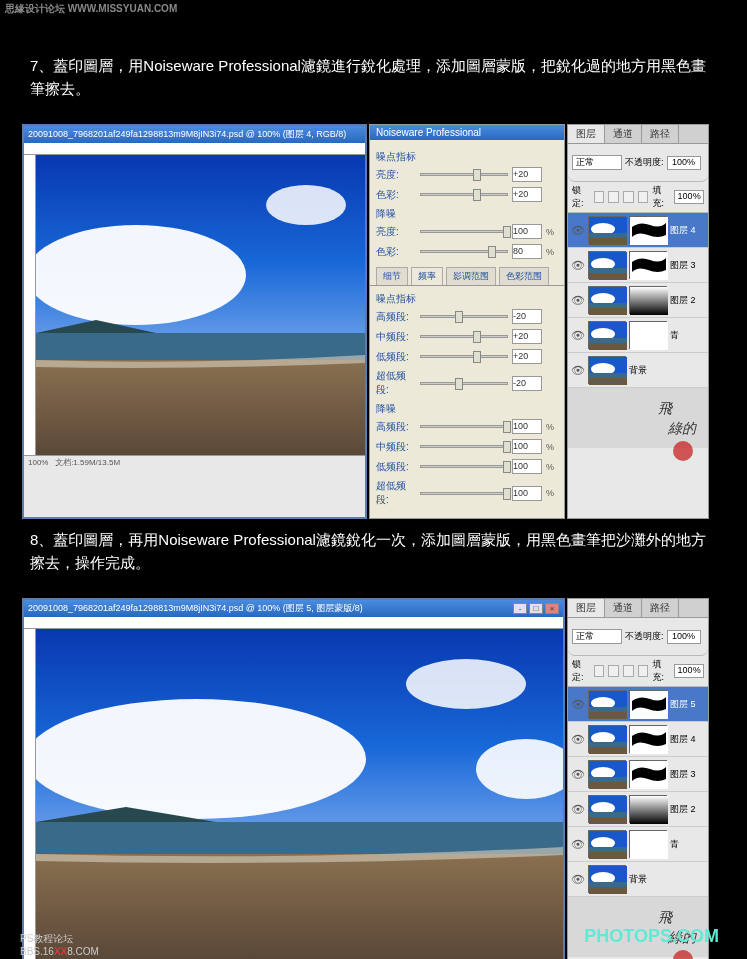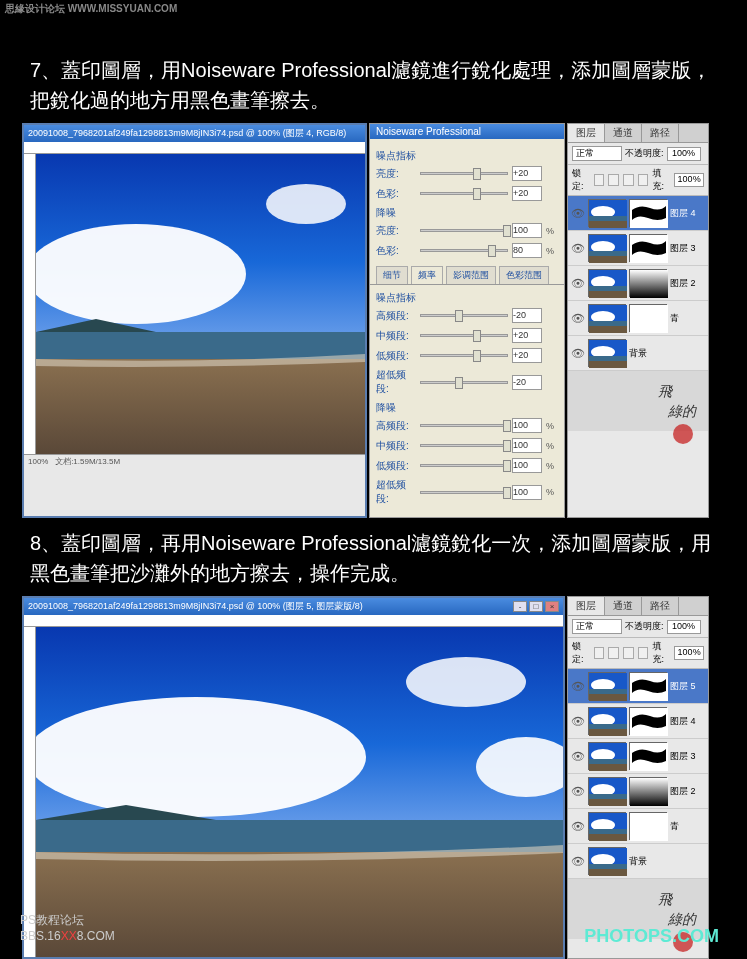--- a/index.html
+++ b/index.html
@@ -1,18 +1,18 @@
 <!DOCTYPE html>
 <html><head>
 <meta charset="utf-8">
 <style>
 * { margin: 0; padding: 0; box-sizing: border-box; }
 body { background: #000; width: 747px; height: 959px; font-family: "Microsoft YaHei", sans-serif; position: relative; overflow: hidden; }
 .watermark-top { position: absolute; top: 2px; left: 5px; color: #888; font-size: 10px; font-weight: bold; }
-.instruction { color: #fff; font-size: 20px; line-height: 1.5; padding: 0 30px; }
+.instruction { color: #fff; font-size: 15px; line-height: 1.5; padding: 16px 30px; }
 .section1 { padding-top: 55px; }
 .section2 { padding-top: 10px; }
 .figure-row { display: flex; gap: 2px; padding: 8px 22px 0; }
 .ps-window { border: 2px solid #5a7db0; background: #e8e8e8; }
 .ps-titlebar { background: linear-gradient(#4a8ce0, #2868c0); color: #fff; font-size: 9px; padding: 2px 4px; display: flex; align-items: center; justify-content: space-between; }
 .ps-titlebar-btns { display: flex; gap: 2px; }
 .ps-titlebar-btn { width: 14px; height: 11px; background: #e0e0f0; border: 1px solid #888; font-size: 8px; text-align: center; line-height: 9px; color: #333; }
 .ps-close { background: #e08080; }
 .ps-tab { background: #d8d8d8; font-size: 8px; padding: 1px 4px; color: #333; border-bottom: 1px solid #999; }
 .ps-ruler-h { height: 12px; background: #fff; border-bottom: 1px solid #999; position: relative; font-size: 7px; color: #555; }
@@ -41,37 +41,37 @@
 .nw-value { width: 30px; height: 15px; background: #fff; border: 1px solid #999; font-size: 9px; text-align: left; line-height: 13px; }
 .nw-unit { width: 12px; font-size: 9px; color: #555; }
 .nw-tabs { display: flex; border-bottom: 1px solid #999; margin: 8px -6px 6px; padding: 0 6px; gap: 3px; }
 .nw-tab { padding: 2px 6px; font-size: 9px; color: #2050a0; background: #e0ddd0; border: 1px solid #aaa; border-bottom: none; }
 .nw-tab.active { background: #ece9d8; }
 
 .layers-panel { width: 142px; background: #e8e8e8; border: 1px solid #999; font-size: 10px; }
 .lp-tabs { display: flex; background: #d0d0d0; border-bottom: 1px solid #999; }
 .lp-tab { padding: 2px 8px; font-size: 10px; color: #333; border-right: 1px solid #999; }
 .lp-tab.active { background: #e8e8e8; }
-.lp-header { padding: 3px 4px; border-bottom: 1px solid #bbb; }
+.lp-header { padding: 11px 4px; border-bottom: 1px solid #bbb; border-radius: 7px; }
 .lp-row { display: flex; align-items: center; gap: 3px; font-size: 9px; }
 .lp-select { background: #fff; border: 1px solid #999; padding: 0 3px; height: 15px; width: 50px; }
 .lp-input { background: #fff; border: 1px solid #999; width: 34px; height: 14px; font-size: 9px; text-align: center; }
 .lp-lock-row { display: flex; align-items: center; gap: 4px; padding: 2px 4px; font-size: 9px; border-bottom: 1px solid #bbb; }
 .lp-lock-icon { width: 12px; height: 12px; border: 1px solid #aaa; background: #f0f0f0; }
 .lp-layers { }
 .lp-layer { display: flex; align-items: center; padding: 3px 3px; border-bottom: 1px solid #ccc; gap: 3px; }
 .lp-layer.selected { background: #4a78c8; color: #fff; }
 .lp-eye { width: 14px; height: 14px; font-size: 11px; text-align: center; line-height: 14px; color: #555; }
 .lp-thumb { width: 38px; height: 28px; border: 1px solid #666; background: #fff; }
 .lp-mask { width: 38px; height: 28px; border: 1px solid #666; background: #fff; }
 .lp-name { font-size: 9px; flex: 1; }
 .lp-empty { height: 60px; background: #d8d8d8; }
 .stamp { width: 50px; height: 70px; }
 
-.bottom-wm { position: absolute; bottom: 16px; left: 20px; color: #ccc; font-size: 12px; margin-top: 20px; }
+.bottom-wm { position: absolute; bottom: 2px; left: 20px; color: #ccc; font-size: 10px; margin-top: 20px; }
 .bottom-wm-r { position: absolute; bottom: 12px; right: 28px; color: #5eead4; font-size: 18px; font-weight: bold; }
 .red { color: #f04040; }
 </style>
 </head>
 <body>
 
 <svg width="0" height="0" style="position:absolute">
   <defs>
     <linearGradient id="skygrad" x1="0" y1="0" x2="0" y2="1">
       <stop offset="0%" stop-color="#0838b0"></stop>

